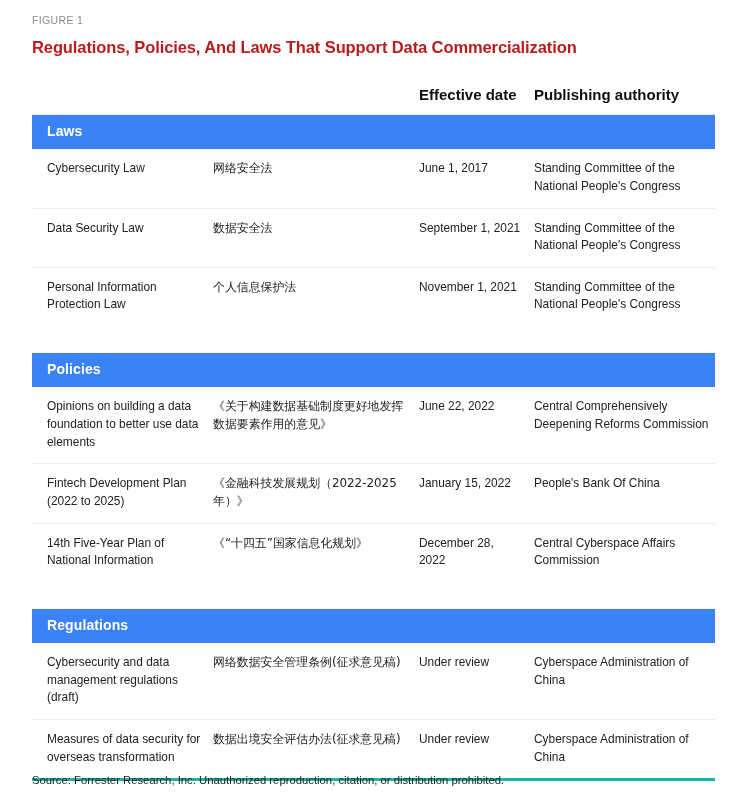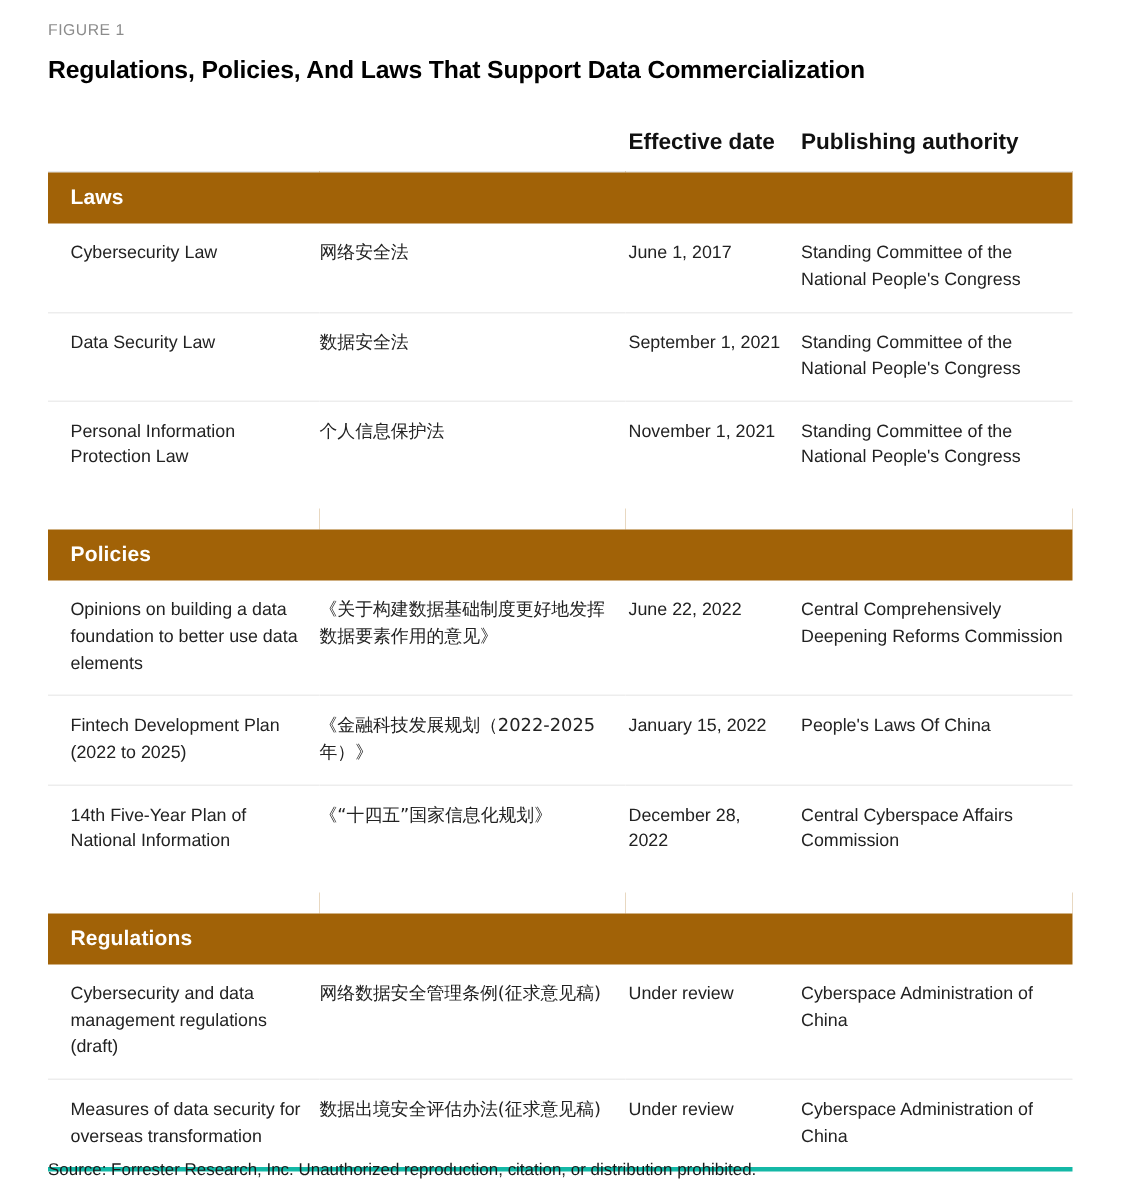--- a/index.html
+++ b/index.html
@@ -26,21 +26,21 @@
     font-size: 10.5px;
     letter-spacing: 0.35px;
     color: #8c8c8c;
     font-weight: 400;
     margin: 4px 0 0 0;
     text-transform: uppercase;
   }
   .figure-title {
     font-size: 16.5px;
     font-weight: bold;
-    color: #000000;
+    color: #b91c1c;
     letter-spacing: -0.1px;
     margin: 12px 0 0 0;
     line-height: 1.2;
   }
 
   table.fig-table {
     width: 683px;
     border-collapse: collapse;
     margin-top: 28px;
     table-layout: fixed;
@@ -57,21 +57,21 @@
     color: #111111;
     padding: 0 0 11px 0;
     vertical-align: bottom;
     border-bottom: 1px solid #e8e8e8;
   }
   thead th.blank { border-bottom: 1px solid #e8e8e8; }
   thead th.th-date { padding-left: 2px; }
   thead th.th-auth { padding-left: 2px; }
 
   tr.section-head td {
-    background: #a16207;
+    background: #3b82f6;
     color: #ffffff;
     font-size: 14px;
     font-weight: bold;
     padding: 8px 0 9px 15px;
     letter-spacing: 0.1px;
     line-height: 1.25;
   }
   tr.section-head.spaced td {
     border-top: 27px solid #ffffff;
     margin-left: 14px;
@@ -152,21 +152,21 @@
         <tr class="data-row">
           <td class="cell-en">Opinions on building a data foundation to better use data elements</td>
           <td class="cell-zh">《关于构建数据基础制度更好地发挥数据要素作用的意见》</td>
           <td class="cell-date">June 22, 2022</td>
           <td class="cell-auth">Central Comprehensively Deepening Reforms Commission</td>
         </tr>
         <tr class="data-row">
           <td class="cell-en">Fintech Development Plan (2022 to 2025)</td>
           <td class="cell-zh">《金融科技发展规划（2022-2025年）》</td>
           <td class="cell-date">January 15, 2022</td>
-          <td class="cell-auth">People's Laws Of China</td>
+          <td class="cell-auth">People's Bank Of China</td>
         </tr>
         <tr class="data-row last-in-section">
           <td class="cell-en">14th Five-Year Plan of National Information</td>
           <td class="cell-zh">《“十四五”国家信息化规划》</td>
           <td class="cell-date">December 28, 2022</td>
           <td class="cell-auth">Central Cyberspace Affairs Commission</td>
         </tr>
         <tr class="section-head spaced">
           <td colspan="4">Regulations</td>
         </tr>

